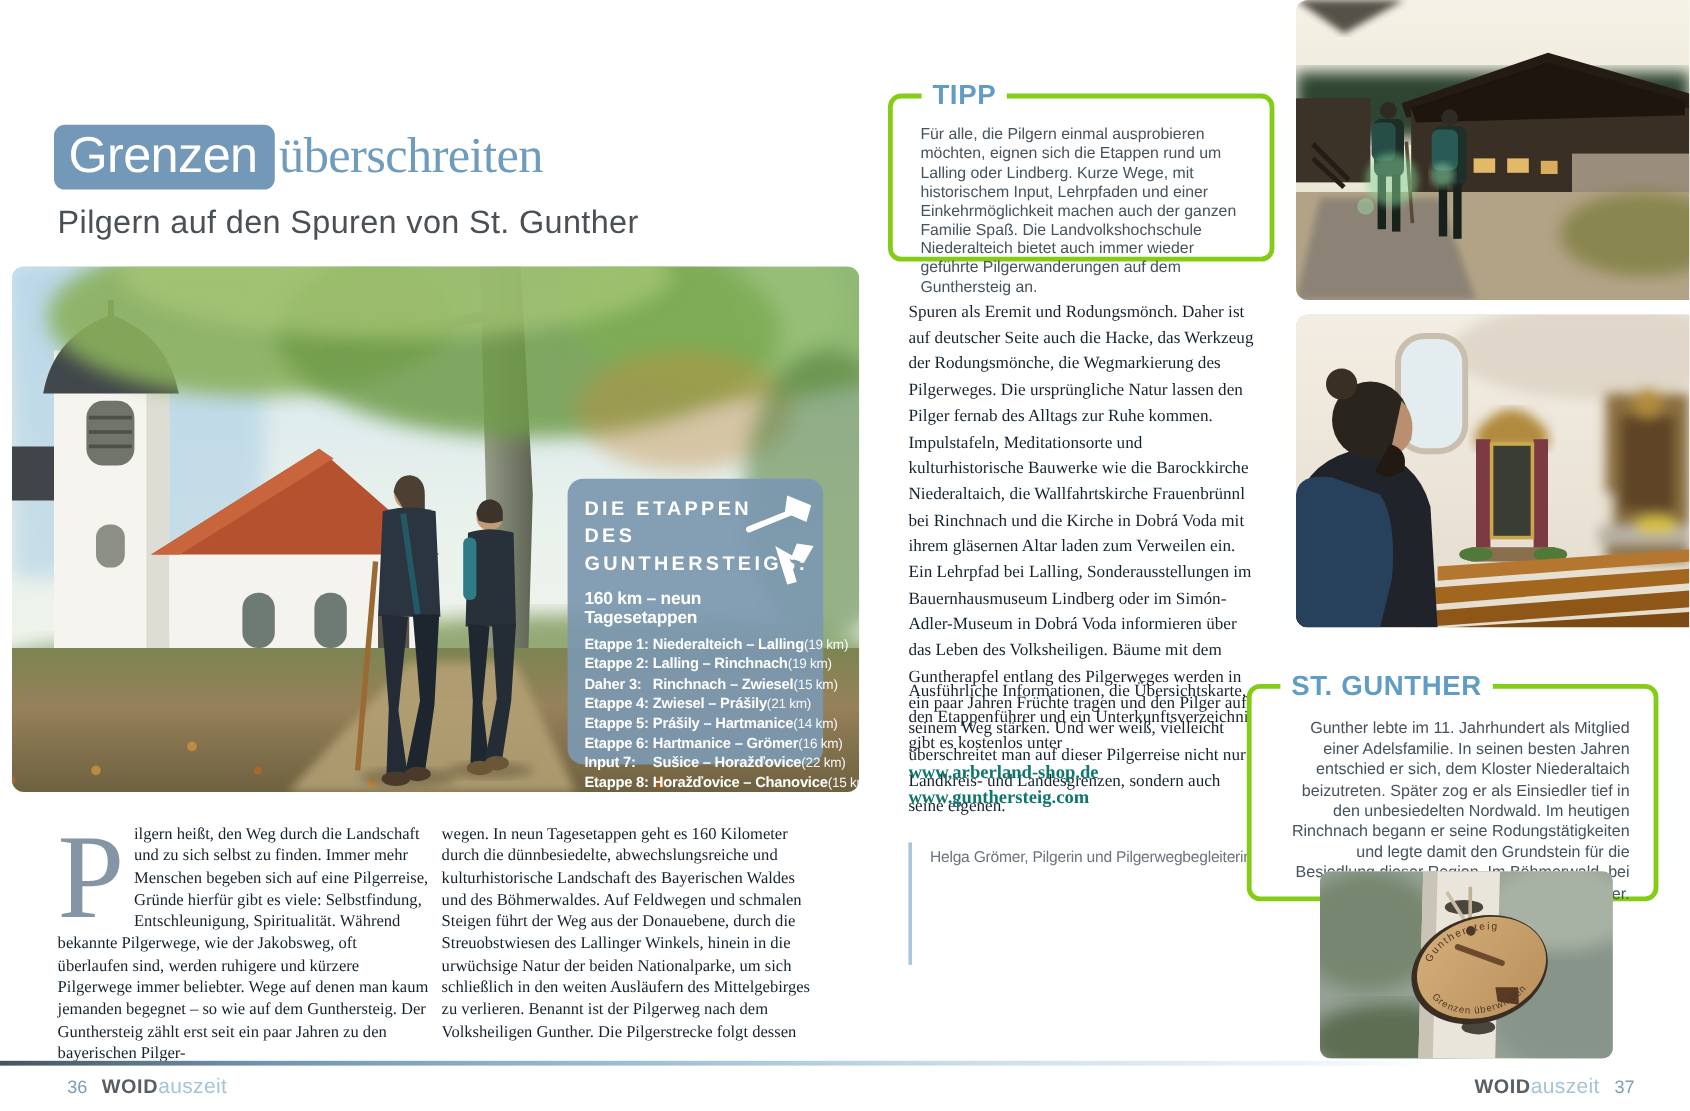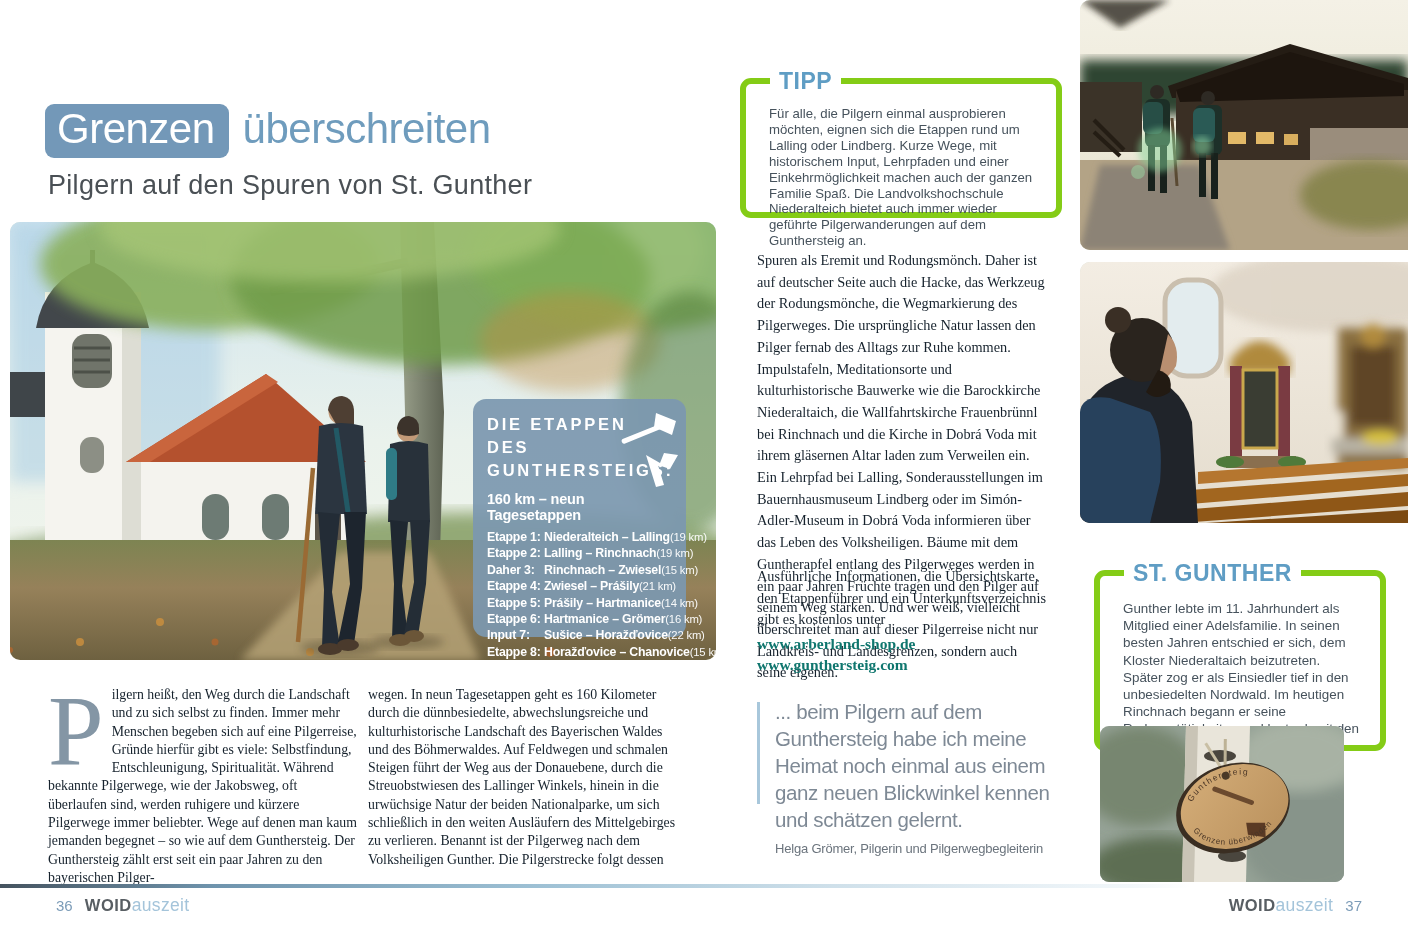--- a/index.html
+++ b/index.html
@@ -4,21 +4,21 @@
 <style>
   html,body{margin:0;padding:0;background:#ffffff;}
   .page{position:relative;width:1408px;height:926px;background:#ffffff;overflow:hidden;
         font-family:"Liberation Sans",sans-serif;}
   .abs{position:absolute;}
 
   
   .headline{left:45px;top:104px;font-size:42px;font-weight:400;letter-spacing:-0.5px;}
   .headline .chip{display:inline-block;background:#7398b8;color:#ffffff;border-radius:9px;
                   padding:1px 14px 5px 12px;}
-  .headline .rest{color:#6f9cbd;margin-left:14px;}
+  .headline .rest{color:#6f9cbd;margin-left:4px;font-family:Liberation Serif, serif;}
   .subtitle{left:48px;top:170px;font-size:27px;color:#4a5055;letter-spacing:0.3px;}
 
   
   .photo{overflow:hidden;background:#d8ddd2;}
   .photo svg{display:block;}
   .main-photo{left:10px;top:222px;width:706px;height:438px;border-radius:10px;}
   .photo-hikers{left:1080px;top:0;width:328px;height:250px;border-radius:10px 0 0 10px;}
   .photo-interior{left:1080px;top:262px;width:328px;height:261px;border-radius:10px 0 0 10px;}
   .photo-pendant{left:1100px;top:726px;width:244px;height:156px;border-radius:9px;z-index:6;}
 
@@ -42,23 +42,23 @@
   .col2{left:368px;top:686px;width:308px;}
   .dropcap{float:left;font-family:"Liberation Serif",serif;color:#8496a5;font-size:100px;
            line-height:82px;padding-right:8px;padding-top:4px;}
   .col3{left:757px;top:250px;width:289px;font-size:14.3px;line-height:21.7px;}
   .infopara{left:757px;top:566px;width:289px;font-size:14.3px;line-height:21.7px;}
   .links{left:757px;top:633px;font-size:15.5px;font-weight:700;line-height:21px;
          font-family:"Liberation Serif",serif;}
   .links a{color:#0f766e;text-decoration:none;display:block;}
 
   
-  .infobox{border:6px solid #84cc16;border-radius:11px;background:#ffffff;box-sizing:border-box;}
+  .infobox{border:4px solid #84cc16;border-radius:11px;background:#ffffff;box-sizing:border-box;}
   .tipbox{left:740px;top:78px;width:322px;height:140px;}
-  .guntherbox{left:1094px;top:570px;width:292px;height:181px;z-index:4;}
+  .guntherbox{left:1039px;top:570px;width:343px;height:181px;z-index:4;text-align:right;}
   .boxtitle{position:absolute;top:-16px;left:24px;background:#ffffff;padding:0 9px;
             color:#5f9dc4;font-size:23px;font-weight:700;letter-spacing:0.5px;}
   .boxtext{padding:22px 20px 0 23px;font-size:13.2px;line-height:15.9px;color:#46525c;}
   .guntherbox .boxtext{font-size:13.4px;line-height:17.2px;padding-top:24px;}
 
   
   .quote{left:757px;top:698px;width:300px;}
   .quote-bar{position:absolute;left:0;top:4px;width:3px;height:102px;background:#a8c7db;}
   .quote-text{margin-left:18px;font-size:20.5px;line-height:27px;color:#7e8995;
               letter-spacing:-0.4px;}
@@ -264,21 +264,20 @@
 
   <div class="abs serif col3">Spuren als Eremit und Rodungsmönch. Daher ist auf deutscher Seite auch die Hacke, das Werkzeug der Rodungsmönche, die Wegmarkierung des Pilgerweges. Die ursprüngliche Natur lassen den Pilger fernab des Alltags zur Ruhe kommen. Impulstafeln, Meditationsorte und kulturhistorische Bauwerke wie die Barockkirche Niederaltaich, die Wallfahrtskirche Frauenbrünnl bei Rinchnach und die Kirche in Dobrá Voda mit ihrem gläsernen Altar laden zum Verweilen ein. Ein Lehrpfad bei Lalling, Sonderausstellungen im Bauernhausmuseum Lindberg oder im Simón-Adler-Museum in Dobrá Voda informieren über das Leben des Volksheiligen. Bäume mit dem Guntherapfel entlang des Pilgerweges werden in ein paar Jahren Früchte tragen und den Pilger auf seinem Weg stärken. Und wer weiß, vielleicht überschreitet man auf dieser Pilgerreise nicht nur Landkreis- und Landesgrenzen, sondern auch seine eigenen.</div>
   <div class="abs serif infopara">Ausführliche Informationen, die Übersichtskarte, den Etappenführer und ein Unterkunftsverzeichnis gibt es kostenlos unter</div>
   <div class="abs links">
     <a href="#">www.arberland-shop.de</a>
     <a href="#">www.gunthersteig.com</a>
   </div>
 
   <div class="abs quote">
     <div class="quote-bar"></div>
-    <div class="quote-text">... beim Pilgern auf dem Gunthersteig habe ich meine Heimat noch einmal aus einem ganz neuen Blickwinkel kennen und schätzen gelernt.</div>
     <div class="quote-attr">Helga Grömer, Pilgerin und Pilgerwegbegleiterin</div>
   </div>
 
   <div class="abs photo photo-hikers">
     <svg width="328" height="250" viewBox="0 0 328 250">
       <defs>
         <linearGradient id="sky2" x1="0" y1="0" x2="0" y2="1">
           <stop offset="0" stop-color="#f4f1e6"></stop>
             <stop offset="1" stop-color="#e6e2cd"></stop>
         </linearGradient>

